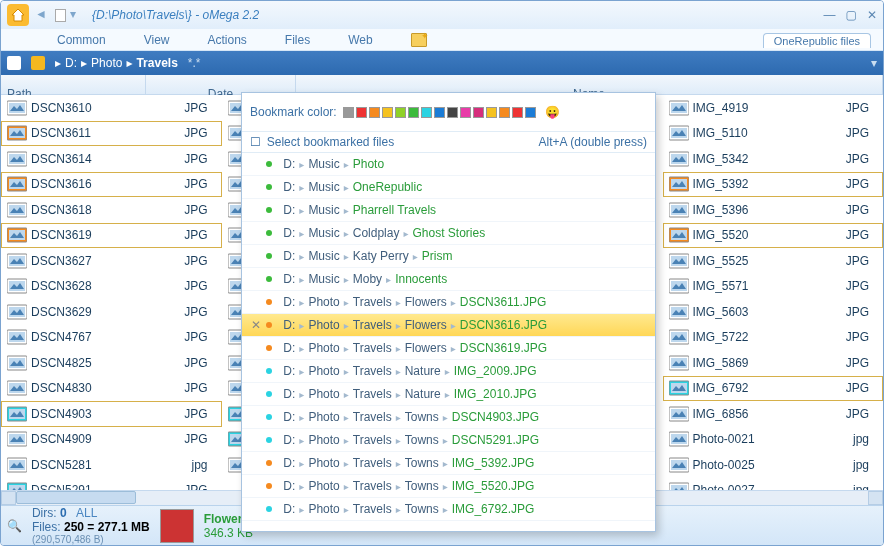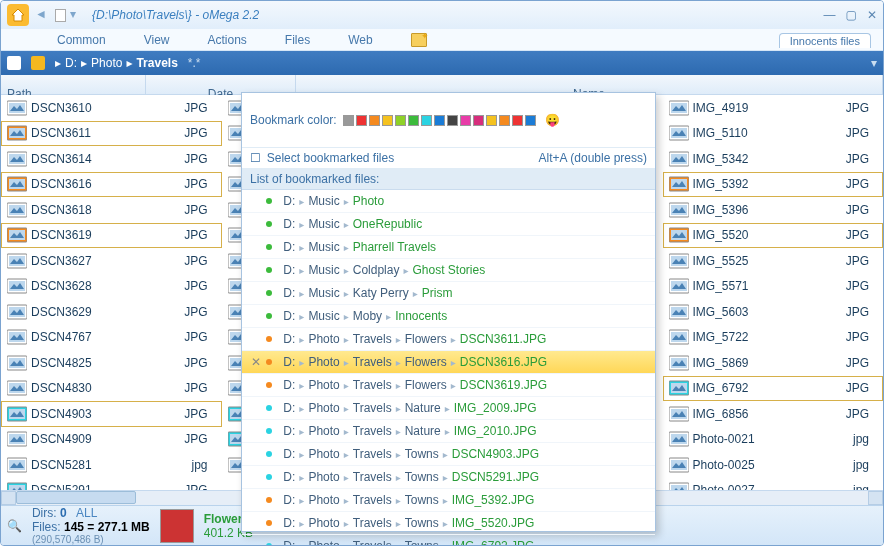--- a/index.html
+++ b/index.html
@@ -27,21 +27,21 @@
 .row .icon svg { display:block; }
 .row .name { color:#1a3d5c; }
 .row .ext { color:#1a3d5c; margin-left:auto; padding-right:8px; }
 .row.sel { outline:1px solid #d6b04a; outline-offset:-1px; background:#fff; }
 .statusbar { height: 40px; background:linear-gradient(#e6f1fb,#d3e6f8); border-top:1px solid #b9d3ec; display:flex; align-items:center; padding:2px 6px; gap:10px; font-size:10.5px; }
 .stat-block { display:flex; flex-direction:column; }
 .stat-block .lbl { color:#3c71a5;text-align:right; }
 .stat-s { color:#3c71a5; }
 .thumb { width:34px; height:34px; background:#c33; border:1px solid #999; }
 .popover { position:absolute; left:240px; top:-3px; width:415px; height:440px; background:#fff; border:1px solid #a7c3e0; box-shadow: 3px 4px 8px rgba(0,0,0,0.2); z-index:10; }
-.pop-head { padding:20px 8px; display:flex; align-items:center; gap:6px; border-bottom:1px solid #e0ecf6; }
+.pop-head { padding:12px 8px; display:flex; align-items:center; gap:6px; border-bottom:1px solid #e0ecf6; }
 .pop-head .bclabel { color:#3c71a5; }
 .swatches { display:flex; gap:2px; }
 .swatches span { width:11px; height:11px; border:1px solid #999; }
 .pop-row2 { padding:3px 8px; display:flex; align-items:center; color:#3c71a5; border-bottom:1px solid #e0ecf6; }
 .pop-row2 .sp { flex:1; }
 .pop-title { background:#e0ecf6; padding:3px 8px; color:#3c71a5; border-bottom:1px solid #cadcee; }
 .pop-list { overflow:hidden; }
 .pop-item { height: 23px; display:flex; align-items:center; padding:0 8px; gap:4px; border-bottom:1px solid #f0f5fa; }
 .pop-item.sel { background: linear-gradient(#ffe98f,#ffd757); }
 .pop-item .bullet { width:6px; height:6px; border-radius:50%; }
@@ -97,21 +97,21 @@
   <span style="width:14px;height:14px;background:#f5b81f;border-radius:2px"></span>
   <div class="crumb">
     <span class="arr">▸</span>
       <span>D:</span>
     <span class="arr">▸</span>
       <span>Photo</span>
     <span class="arr">▸</span>
       <span style="font-weight:bold">Travels</span>
     <span style="color:#c9ddf0;margin-left:6px">*.*</span>
   </div>
-  <div class="tab">Innocents files</div>
+  <div class="tab">OneRepublic files</div>
   <div style="flex:1"></div>
   <span style="color:#c9ddf0">▾</span>
 </div>
 
 <div class="col-headers">
   <div style="width:145px">Path</div>
   <div style="width:150px;text-align:center">Date</div>
   <div style="flex:1;text-align:center">Name</div>
 </div>
 
@@ -824,21 +824,20 @@
           <span style="background:#1b7cd6"></span>
         </div>
       <span style="margin-left:4px">😛</span>
     </div>
     <div class="pop-row2">
       <span style="margin-right:6px">☐</span>
       <span>Select bookmarked files</span>
       <span class="sp"></span>
       <span>Alt+A (double press)</span>
     </div>
-    <div class="pop-title">List of bookmarked files:</div>
     <div class="pop-list" id="poplist">
         <div class="pop-item "><span class="xbtn"></span><span class="bullet" style="background:#3cbb3c"></span>&nbsp;<span class="seg">D:</span><span class="ar"> ▸ </span><span class="seg">Music</span><span class="ar"> ▸ </span><span class="fname">Photo</span></div>
         <div class="pop-item "><span class="xbtn"></span><span class="bullet" style="background:#3cbb3c"></span>&nbsp;<span class="seg">D:</span><span class="ar"> ▸ </span><span class="seg">Music</span><span class="ar"> ▸ </span><span class="fname">OneRepublic</span></div>
         <div class="pop-item "><span class="xbtn"></span><span class="bullet" style="background:#3cbb3c"></span>&nbsp;<span class="seg">D:</span><span class="ar"> ▸ </span><span class="seg">Music</span><span class="ar"> ▸ </span><span class="fname">Pharrell Travels</span></div>
         <div class="pop-item "><span class="xbtn"></span><span class="bullet" style="background:#3cbb3c"></span>&nbsp;<span class="seg">D:</span><span class="ar"> ▸ </span><span class="seg">Music</span><span class="ar"> ▸ </span><span class="seg">Coldplay</span><span class="ar"> ▸ </span><span class="fname">Ghost Stories</span></div>
         <div class="pop-item "><span class="xbtn"></span><span class="bullet" style="background:#3cbb3c"></span>&nbsp;<span class="seg">D:</span><span class="ar"> ▸ </span><span class="seg">Music</span><span class="ar"> ▸ </span><span class="seg">Katy Perry</span><span class="ar"> ▸ </span><span class="fname">Prism</span></div>
         <div class="pop-item "><span class="xbtn"></span><span class="bullet" style="background:#3cbb3c"></span>&nbsp;<span class="seg">D:</span><span class="ar"> ▸ </span><span class="seg">Music</span><span class="ar"> ▸ </span><span class="seg">Moby</span><span class="ar"> ▸ </span><span class="fname">Innocents</span></div>
         <div class="pop-item "><span class="xbtn"></span><span class="bullet" style="background:#f58a1f"></span>&nbsp;<span class="seg">D:</span><span class="ar"> ▸ </span><span class="seg">Photo</span><span class="ar"> ▸ </span><span class="seg">Travels</span><span class="ar"> ▸ </span><span class="seg">Flowers</span><span class="ar"> ▸ </span><span class="fname">DSCN3611.JPG</span></div>
         <div class="pop-item sel"><span class="xbtn">✕</span><span class="bullet" style="background:#f58a1f"></span>&nbsp;<span class="seg">D:</span><span class="ar"> ▸ </span><span class="seg">Photo</span><span class="ar"> ▸ </span><span class="seg">Travels</span><span class="ar"> ▸ </span><span class="seg">Flowers</span><span class="ar"> ▸ </span><span class="fname">DSCN3616.JPG</span></div>
         <div class="pop-item "><span class="xbtn"></span><span class="bullet" style="background:#f58a1f"></span>&nbsp;<span class="seg">D:</span><span class="ar"> ▸ </span><span class="seg">Photo</span><span class="ar"> ▸ </span><span class="seg">Travels</span><span class="ar"> ▸ </span><span class="seg">Flowers</span><span class="ar"> ▸ </span><span class="fname">DSCN3619.JPG</span></div>
@@ -858,24 +857,24 @@
         <div class="thumb-s" style="left:0;width:120px"></div>
       </div>
     <div class="arrow"></div>
   </div>
 </div>
 
 <div class="statusbar">
   <span style="color:#4a86c1">🔍</span>
   <div class="stat-block">
     <span><span class="lbl">Dirs:</span> <b style="color:#2c6db0">0</b> &nbsp; <span style="color:#4a86c1">ALL</span></span>
-    <span><span class="lbl">Files:</span> <b>145 = 277.1 MB</b></span>
+    <span><span class="lbl">Files:</span> <b>250 = 277.1 MB</b></span>
     <span style="color:#6a8fb3;font-size:10px">(290,570,486 B)</span>
   </div>
   <div class="thumb"></div>
   <div class="stat-block">
     <span style="color:#2a9c3a;font-weight:bold">Flowers\D</span>
-    <span style="color:#2a9c3a">401.2 KB</span>
+    <span style="color:#2a9c3a">346.3 KB</span>
   </div>
   <div class="stat-block" style="margin-left:20px">
     <span style="height:14px"></span>
   </div>
 </div>
 
 </body></html>

